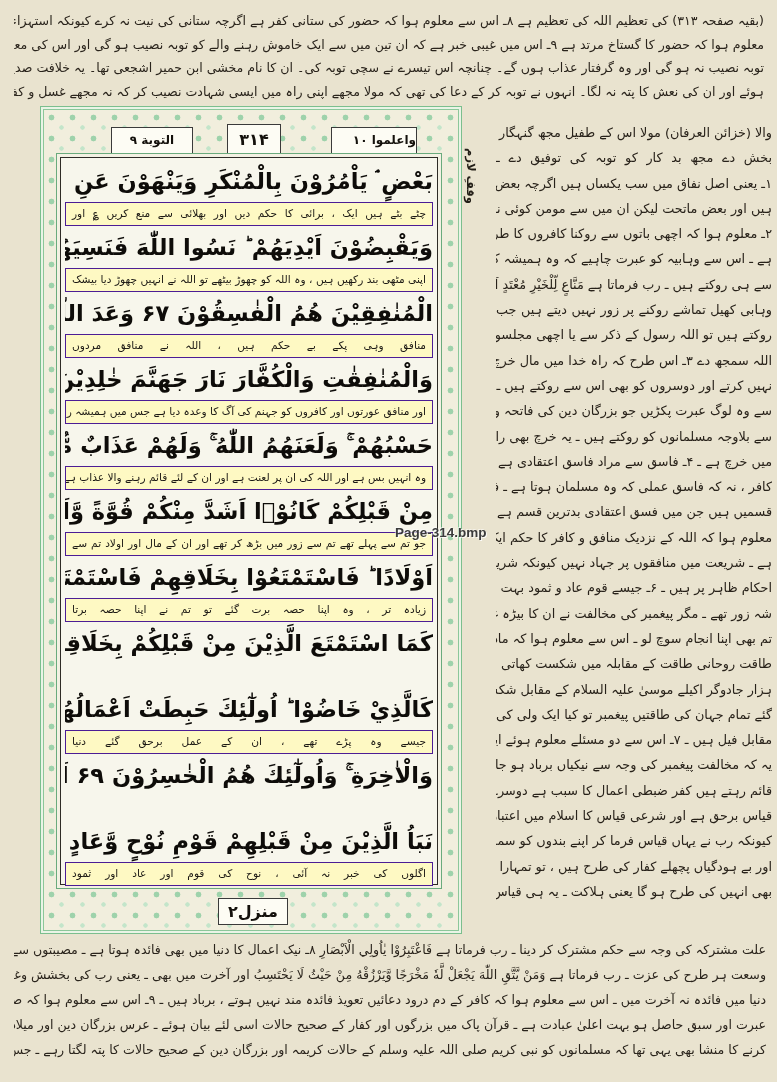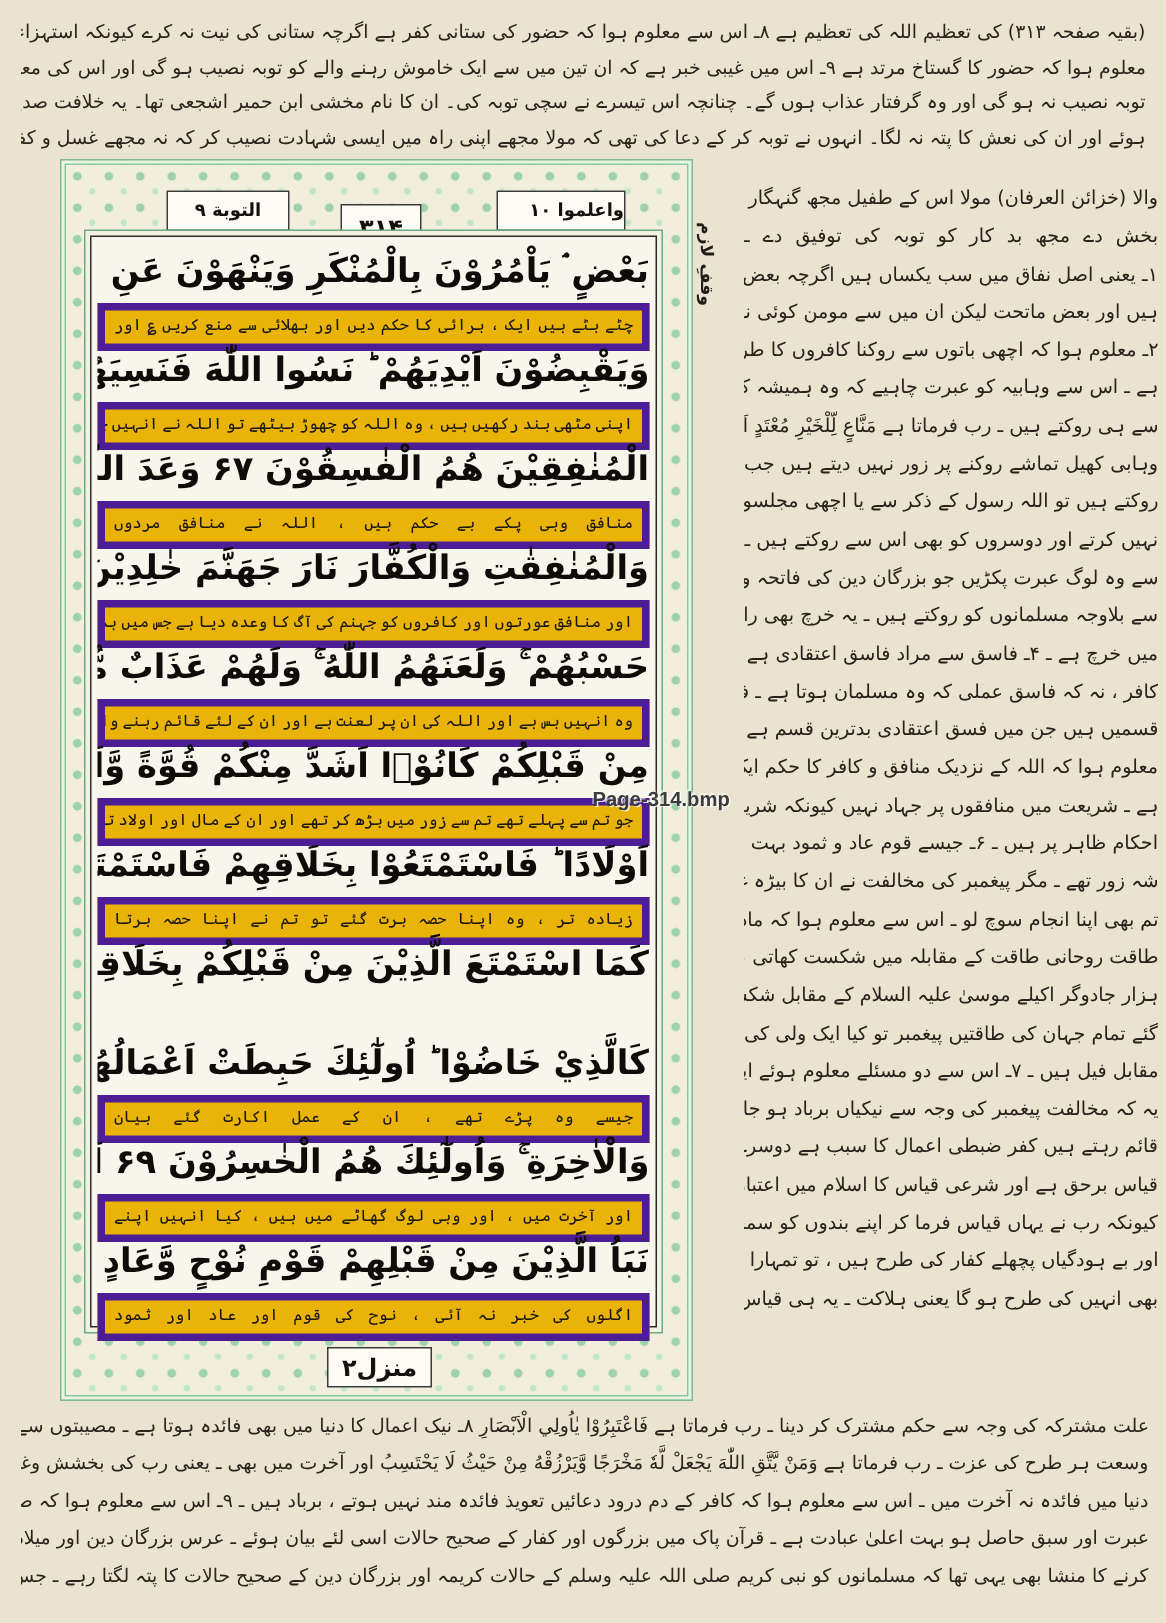--- a/index.html
+++ b/index.html
@@ -35,43 +35,43 @@
     border:1px solid #7bbf8e;
     box-shadow:inset 0 0 0 2px #eaf4e6, inset 0 0 0 3px #8cc79a;
   }
   .frame-label{
     position:absolute;
     background:#fdfcf4;border:1px solid #3a3a3a;
     font-weight:bold;text-align:center;
     direction:rtl;color:#14110c;
   }
   .juz-box{left:290px;top:20px;width:84px;height:25px;font-size:12px;line-height:25px;text-align:right;}
-  .pageno-box{left:186px;top:29px;width:52px;height:29px;font-size:16px;line-height:29px;}
+  .pageno-box{left:186px;top:17px;width:52px;height:29px;font-size:16px;line-height:29px;}
   .surah-box{left:70px;top:20px;width:80px;height:25px;font-size:12px;line-height:25px;}
   .manzil-box{left:177px;top:791px;width:68px;height:25px;font-size:16px;line-height:25px;}
 
   .quran-inner{
     position:absolute;left:19px;top:50px;width:378px;height:728px;
     background:#f7f6ec;
     border:1.5px solid #2e2b26;
     box-shadow:0 0 0 3px #f3f1e3,0 0 0 4px #6aab7d;
     padding:2px 4px;box-sizing:border-box;
     direction:rtl;
   }
   .qrow{height:66px;}
   .arabic-line{
     font-size:22.5px;font-weight:bold;color:#0e0c09;
     height:42px;line-height:42px;white-space:nowrap;overflow:hidden;
     text-align:justify;text-align-last:justify;
   }
   .urdu-line{
-    background:#eab308;border:5px solid #4c1d95;
+    background:#fef9c3;border:1px solid #4c1d95;
     height:22px;line-height:21px;font-size:10.6px;color:#1c1914;
     padding:0 6px;white-space:nowrap;overflow:hidden;
-    text-align:justify;text-align-last:justify;font-family:Liberation Serif, serif;
+    text-align:justify;text-align-last:justify;
   }
 
   
   .commentary{
     position:absolute;left:496px;top:120px;width:276px;
     direction:rtl;
   }
   .commentary .c-line{
     font-size:12.8px;line-height:25.3px;height:25.3px;
     white-space:nowrap;overflow:hidden;
@@ -141,25 +141,24 @@
       </div>
         <div class="qrow">
         <div class="arabic-line">اَوْلَادًا ؕ فَاسْتَمْتَعُوْا بِخَلَاقِهِمْ فَاسْتَمْتَعْتُمْ بِخَلَاقِكُمْ</div>
         <div class="urdu-line">زیادہ تر ، وہ اپنا حصہ برت گئے تو تم نے اپنا حصہ برتا</div>
       </div>
         <div class="qrow">
         <div class="arabic-line">كَمَا اسْتَمْتَعَ الَّذِيْنَ مِنْ قَبْلِكُمْ بِخَلَاقِهِمْ وَخُضْتُمْ</div>
       </div>
         <div class="qrow">
         <div class="arabic-line">كَالَّذِيْ خَاضُوْا ؕ اُولٰٓئِكَ حَبِطَتْ اَعْمَالُهُمْ فِي الدُّنْيَا</div>
-        <div class="urdu-line">جیسے وہ پڑے تھے ، ان کے عمل اکارت گئے بیان</div>
+        <div class="urdu-line">جیسے وہ پڑے تھے ، ان کے عمل برحق گئے دنیا</div>
       </div>
         <div class="qrow">
         <div class="arabic-line">وَالْاٰخِرَةِ ۚ وَاُولٰٓئِكَ هُمُ الْخٰسِرُوْنَ ۶۹ اَلَمْ يَاْتِهِمْ</div>
-        <div class="urdu-line">اور آخرت میں ، اور وہی لوگ گھاٹے میں ہیں ، کیا انہیں اپنے</div>
       </div>
         <div class="qrow">
         <div class="arabic-line">نَبَاُ الَّذِيْنَ مِنْ قَبْلِهِمْ قَوْمِ نُوْحٍ وَّعَادٍ وَّثَمُوْدَ ۙ</div>
         <div class="urdu-line">اگلوں کی خبر نہ آئی ، نوح کی قوم اور عاد اور ثمود</div>
       </div>
       </div>
 
     <div class="frame-label manzil-box">منزل۲</div>
   </div>
 
@@ -168,20 +167,21 @@
   <div class="commentary">
       <div class="c-line">والا (خزائن العرفان) مولا اس کے طفیل مجھ گنہگار کو بھی</div>
       <div class="c-line">بخش دے مجھ بد کار کو توبہ کی توفیق دے ـ</div>
       <div class="c-line">۱ـ یعنی اصل نفاق میں سب یکساں ہیں اگرچہ بعض سردار</div>
       <div class="c-line">ہیں اور بعض ماتحت لیکن ان میں سے مومن کوئی نہیں</div>
       <div class="c-line">۲ـ معلوم ہوا کہ اچھی باتوں سے روکنا کافروں کا طریقہ</div>
       <div class="c-line">ہے ـ اس سے وہابیہ کو عبرت چاہیے کہ وہ ہمیشہ کار خیر</div>
       <div class="c-line">سے ہی روکتے ہیں ـ رب فرماتا ہے مَنَّاعٍ لِّلْخَيْرِ مُعْتَدٍ اَثِيْمٍ</div>
       <div class="c-line">وہابی کھیل تماشے روکنے پر زور نہیں دیتے ہیں جب</div>
       <div class="c-line">روکتے ہیں تو اللہ رسول کے ذکر سے یا اچھی مجلسوں سے ،</div>
+      <div class="c-line">اللہ سمجھ دے ۳ـ اس طرح کہ راہ خدا میں مال خرچ</div>
       <div class="c-line">نہیں کرتے اور دوسروں کو بھی اس سے روکتے ہیں ـ اس</div>
       <div class="c-line">سے وہ لوگ عبرت پکڑیں جو بزرگان دین کی فاتحہ وغیرہ</div>
       <div class="c-line">سے بلاوجہ مسلمانوں کو روکتے ہیں ـ یہ خرچ بھی راہ خدا</div>
       <div class="c-line">میں خرچ ہے ـ ۴ـ فاسق سے مراد فاسق اعتقادی ہے یعنی</div>
       <div class="c-line">کافر ، نہ کہ فاسق عملی کہ وہ مسلمان ہوتا ہے ـ فسق کی تین</div>
       <div class="c-line">قسمیں ہیں جن میں فسق اعتقادی بدترین قسم ہے ۵ـ</div>
       <div class="c-line">معلوم ہوا کہ اللہ کے نزدیک منافق و کافر کا حکم ایک ہی</div>
       <div class="c-line">ہے ـ شریعت میں منافقوں پر جہاد نہیں کیونکہ شریعت کے</div>
       <div class="c-line">احکام ظاہر پر ہیں ـ ۶ـ جیسے قوم عاد و ثمود بہت زیادہ اور</div>
       <div class="c-line">شہ زور تھے ـ مگر پیغمبر کی مخالفت نے ان کا بیڑہ غرق کر دیا ـ</div>

